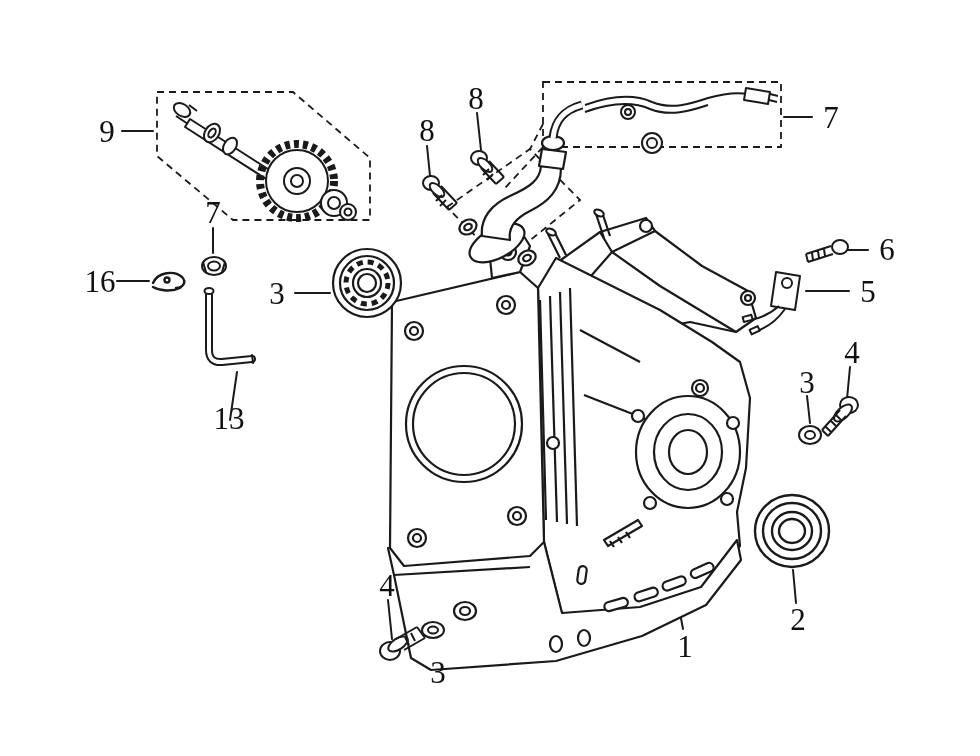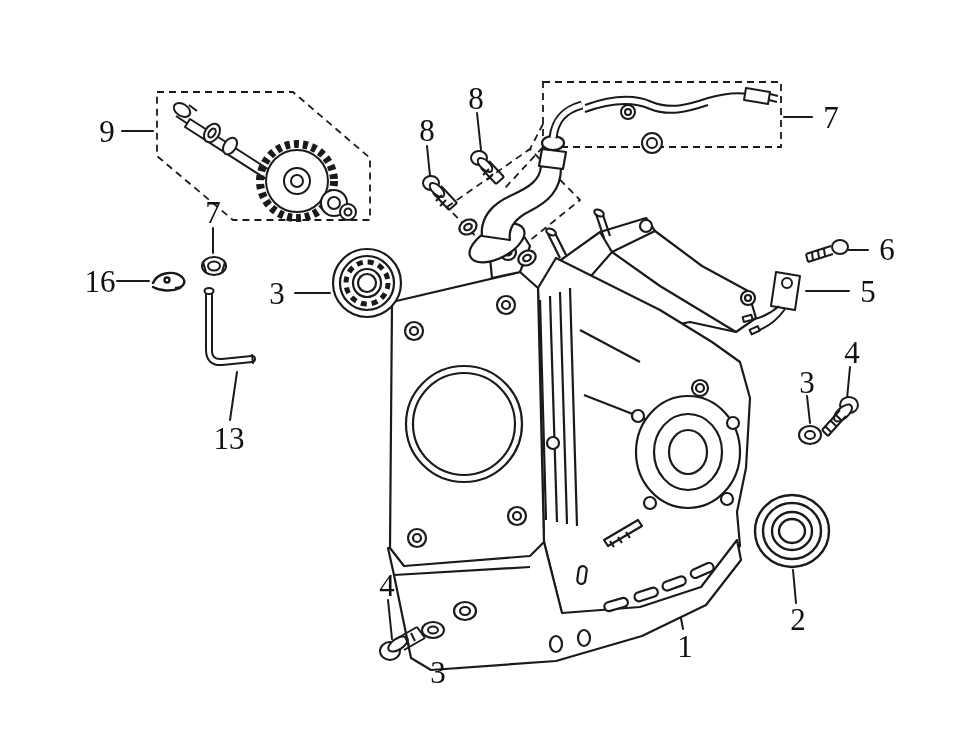--- a/index.html
+++ b/index.html
@@ -244,19 +244,19 @@
   <div class="callout" style="left:427px;top:130px">8</div>
   <div class="callout" style="left:476px;top:98px">8</div>
   <div class="callout" style="left:831px;top:117px">7</div>
   <div class="callout" style="left:887px;top:249px">6</div>
   <div class="callout" style="left:868px;top:291px">5</div>
   <div class="callout" style="left:852px;top:352px">4</div>
   <div class="callout" style="left:807px;top:382px">3</div>
   <div class="callout" style="left:213px;top:212px">7</div>
   <div class="callout" style="left:100px;top:281px">16</div>
   <div class="callout" style="left:277px;top:293px">3</div>
-  <div class="callout" style="left:229px;top:438px">13</div>
+  <div class="callout" style="left:229px;top:418px">13</div>
   <div class="callout" style="left:387px;top:585px">4</div>
   <div class="callout" style="left:438px;top:672px">3</div>
   <div class="callout" style="left:685px;top:646px">1</div>
   <div class="callout" style="left:798px;top:619px">2</div>
 
 </div>
 
 </body></html>

